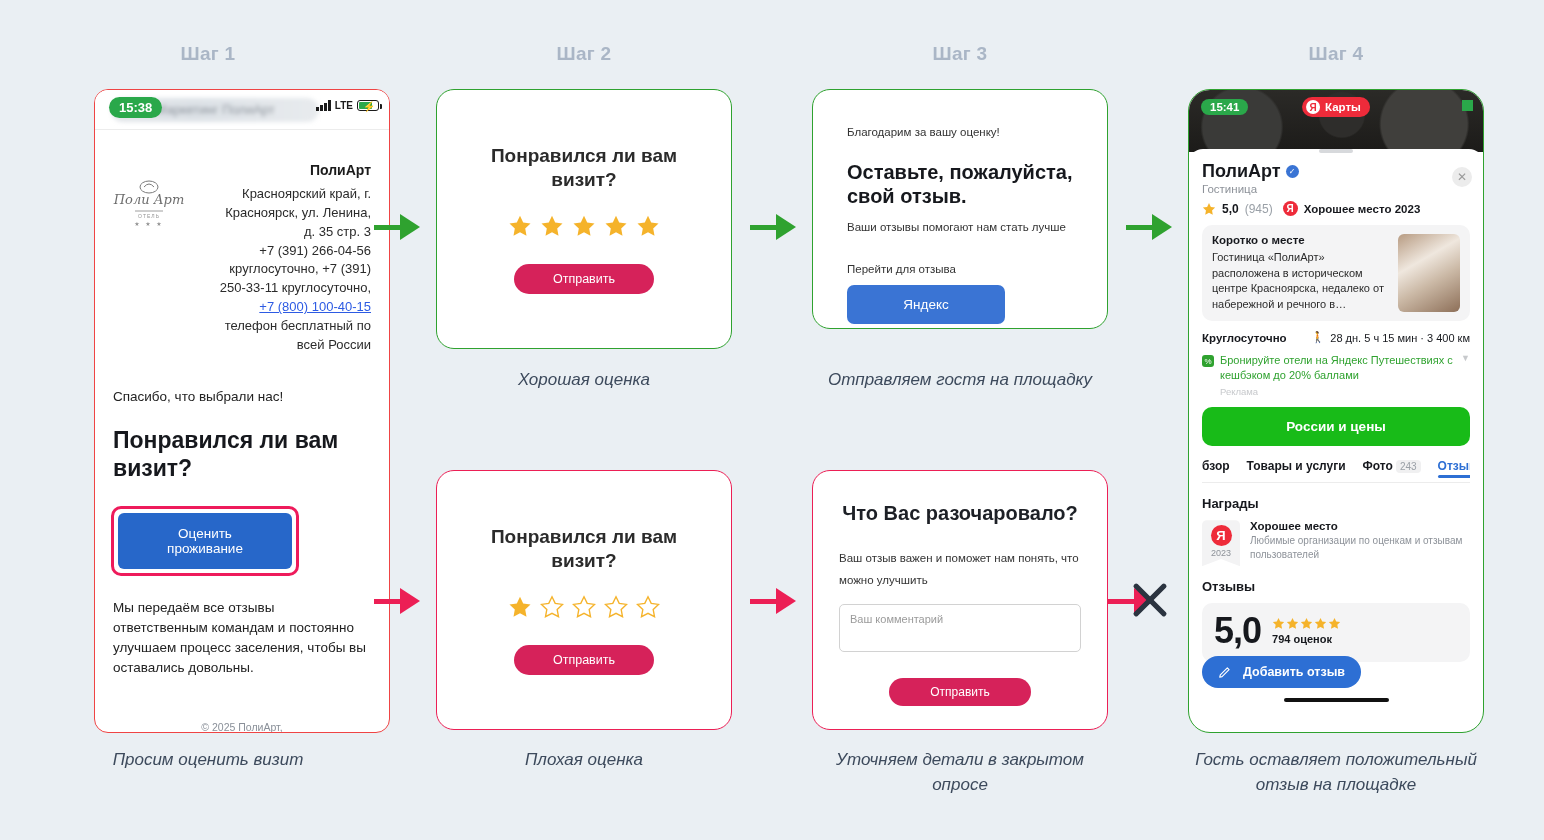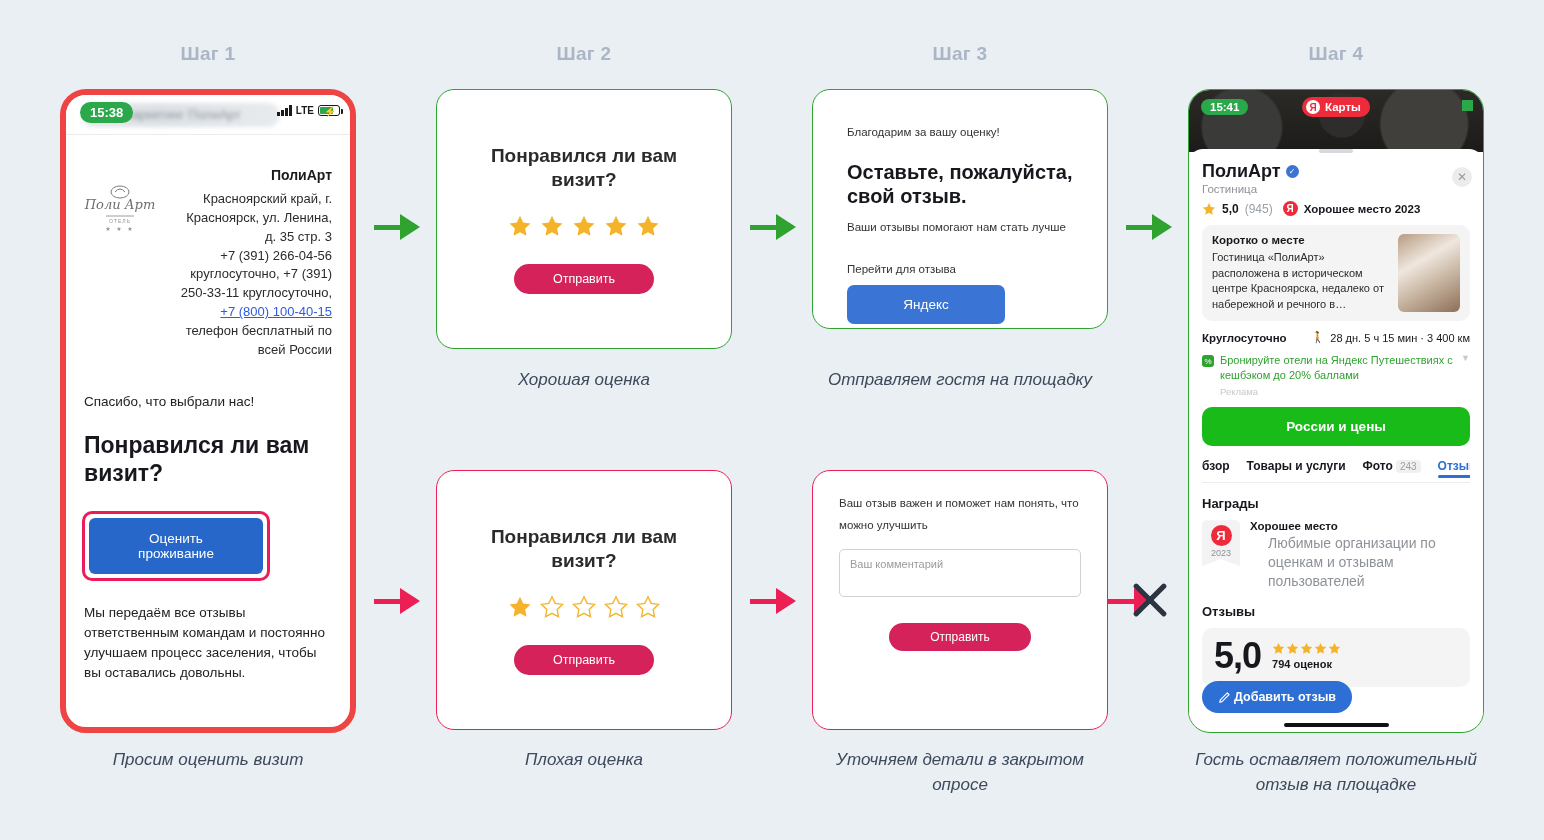--- a/index.html
+++ b/index.html
@@ -45,23 +45,24 @@
     width: 44px; height: 5px; background:#2b3440; border-radius:2px;
     transform-origin:center;
   }
   .cross::before { transform: translate(-50%,-50%) rotate(45deg); }
   .cross::after  { transform: translate(-50%,-50%) rotate(-45deg); }
 
   
   .phone {
     position: absolute;
     background: #fff;
-    border-radius: 26px;
-    border: 6px solid #ef4444;
+    border-radius: 14px;
+    border: 1px solid #ef4444;
     overflow: hidden;
+    margin-left: 34px;
   }
   .statusbar {
     height: 40px; position: relative;
     background: #fff;
     border-bottom: 1px solid #ececec;
   }
   .blur-head {
     position: absolute; left: 16px; top: 8px; right: 70px; height: 24px;
     background: linear-gradient(90deg,#e3e6ea 0%, #dde2e7 40%, #e8ebee 100%);
     border-radius: 12px;
@@ -244,28 +245,28 @@
   .sec-h { font-size:13px; font-weight:bold; color:#16181d; margin-top:13px; }
   .award { display:flex; gap:10px; margin-top:9px; }
   .award-badge {
     width:38px; height:46px; flex:0 0 38px; background:#f3f3f4;
     border-radius:5px 5px 0 0; clip-path: polygon(0 0,100% 0,100% 100%,50% 84%,0 100%);
     display:flex; flex-direction:column; align-items:center; padding-top:5px;
   }
   .award-badge .c {width:21px;height:21px;border-radius:50%;background:#ee2b3a;color:#fff;font-size:13px;font-weight:bold;display:flex;align-items:center;justify-content:center;}
   .award-badge .y {font-size:9px;color:#8d9299;margin-top:2px;}
   .award-t { font-size:11.5px; font-weight:bold; color:#16181d; }
-  .award-d { font-size:14px; color:#8d9299; line-height:1.35; margin-top:2px;margin-left:18px; }
+  .award-d { font-size:10px; color:#8d9299; line-height:1.35; margin-top:2px; }
 
   .rev-box { margin-top:9px; background:#f4f4f5; border-radius:10px; padding:7px 12px 10px; display:flex; align-items:center; gap:11px; }
   .rev-num { font-size:36px; font-weight:bold; color:#16181d; letter-spacing:-1px; }
   .rev-stars { display:flex; gap:1px; }
   .rev-cnt { font-size:11px; color:#16181d; margin-top:3px; font-weight:bold; }
   .btn-add {
-    display:flex; align-items:center; gap:2px; margin-top:-6px;
+    display:flex; align-items:center; gap:11px; margin-top:-6px;
     background:#2d6fd4; color:#fff; border:none; border-radius:16px;
     font-size:12.5px; font-weight:bold; padding:9px 16px; font-family:inherit; cursor:pointer; width:max-content;
     position:relative; z-index:2;
   }
   .mhomebar { width:105px;height:4px;background:#111;border-radius:3px;margin:10px auto 7px; }
 </style>
 </head>
 <body>
 
 <div class="stage">
@@ -410,20 +411,21 @@
   <div class="card green c3" style="left:812px; top:89px; width:296px; height:240px;">
     <div class="c3-sm">Благодарим за вашу оценку!</div>
     <div class="c3-h">Оставьте, пожалуйста, свой отзыв.</div>
     <div class="c3-sub">Ваши отзывы помогают нам стать лучше</div>
     <div class="c3-go">Перейти для отзыва</div>
     <button class="btn-ya">Яндекс</button>
   </div>
   <div class="caption" style="left:810px; top:368px; width:300px;">Отправляем гостя на площадку</div>
 
   <div class="card pink c4" style="left:812px; top:470px; width:296px; height:260px;">
+    <div class="c4-h">Что Вас разочаровало?</div>
     <div class="c4-sub">Ваш отзыв важен и поможет нам понять, что можно улучшить</div>
     <textarea class="c4-input" placeholder="Ваш комментарий" style=""></textarea>
     <button class="btn-pink2">Отправить</button>
   </div>
   <div class="caption" style="left:808px; top:748px; width:304px;">Уточняем детали в закрытом опросе</div>
 
   <div class="arrow green" style="left:1126px; top:214px;">
     <span class="shaft"></span>
       <span class="head"></span>
   </div>

